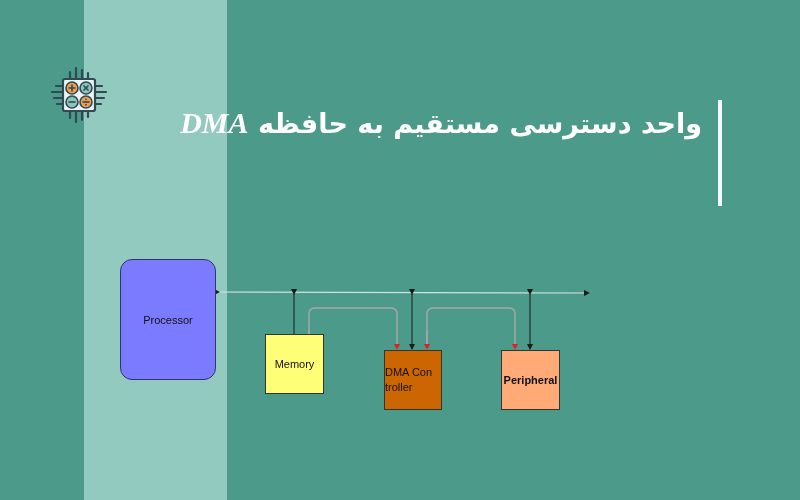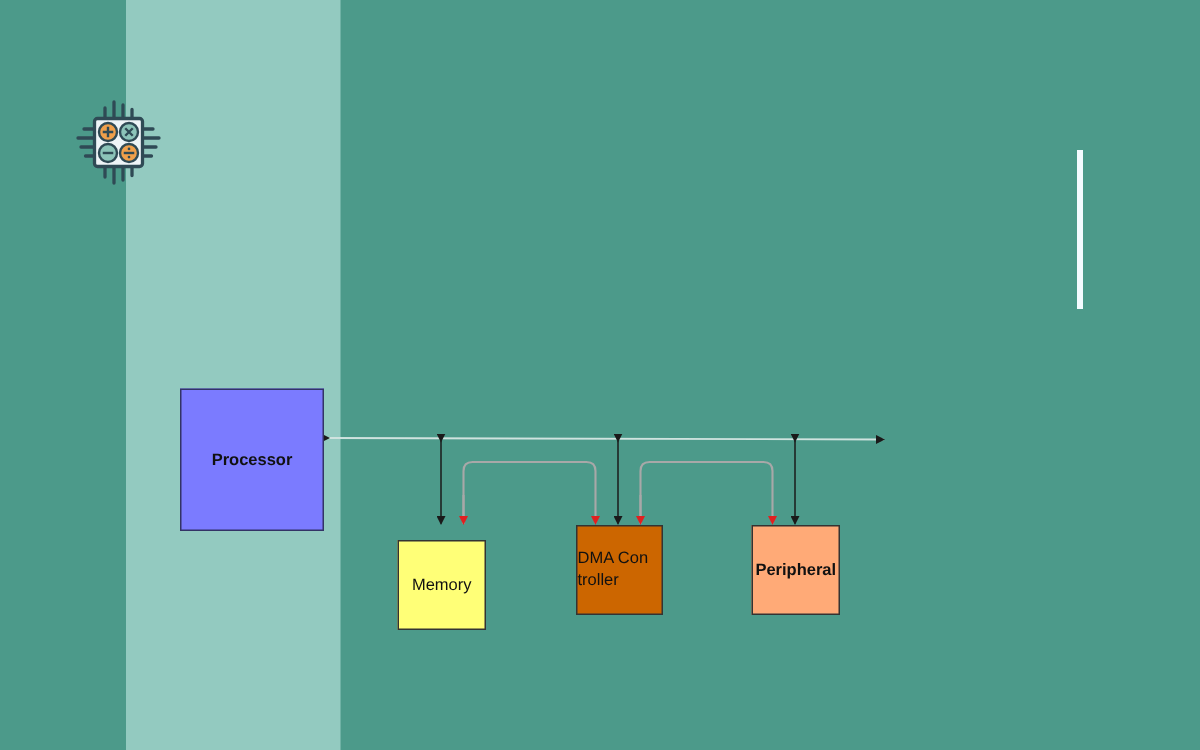--- a/index.html
+++ b/index.html
@@ -6,22 +6,22 @@
   body { width:800px; height:500px; position:relative; overflow:hidden; background:#4c9a8a; font-family:"Liberation Sans", sans-serif; }
   .band { position:absolute; left:84px; top:0; width:143px; height:500px; background:#93cac0; }
   .chip { position:absolute; left:48px; top:64px; width:62px; height:62px; }
   .vbar { position:absolute; left:718px; top:100px; width:4px; height:106px; background:#f4fbff; }
   .title { position:absolute; right:98px; top:100px; width:500px; text-align:right; color:#ffffff; direction:rtl; font-family:"DejaVu Sans", sans-serif; font-weight:bold; }
   .title .line { font-size:27px; line-height:46px; white-space:nowrap; }
   .title .line2 { padding-right:14px; }
   .title .latin { font-family:"Liberation Serif", serif; font-style:italic; font-weight:bold; font-size:30px; direction:ltr; unicode-bidi:embed; }
   .diagram { position:absolute; left:0; top:0; width:800px; height:500px; }
   .box { position:absolute; border:1px solid #333; box-sizing:border-box; display:flex; align-items:center; justify-content:center; font-size:11px; color:#111; }
-  .box.proc { left:120px; top:259px; width:96px; height:95px; background:#7b7bff; border-color:#333366; font-weight:bold; }
-  .box.mem { left:265px; top:360px; width:59px; height:60px; background:#ffff77; }
+  .box.proc { left:120px; top:259px; width:96px; height:121px; background:#7b7bff; border-color:#333366; font-weight:normal;border-radius:12px; }
+  .box.mem { left:265px; top:334px; width:59px; height:60px; background:#ffff77; }
   .box.dma { left:384px; top:350px; width:58px; height:60px; background:#cc6600; justify-content:flex-start; align-items:center; padding-left:0; text-align:left; line-height:15px; }
   .box.per { left:501px; top:350px; width:59px; height:60px; background:#ffaa77;font-weight:bold; }
 </style>
 </head>
 <body>
 
 <div class="band"></div>
 
 <svg class="chip" viewBox="0 0 62 62">
   <g stroke="#2f4a55" stroke-width="2.2" fill="none" stroke-linecap="round">
@@ -39,20 +39,24 @@
   <path d="M20.5 38 H27.5" stroke="#2f4a55" stroke-width="1.6"></path>
   <circle cx="38" cy="38" r="6" fill="#f0a04b" stroke="#2f4a55" stroke-width="1.6"></circle>
   <path d="M34.5 38 H41.5" stroke="#2f4a55" stroke-width="1.6"></path>
   <circle cx="38" cy="35.3" r="0.9" fill="#2f4a55"></circle>
   <circle cx="38" cy="40.7" r="0.9" fill="#2f4a55"></circle>
 </svg>
 
 <div class="vbar"></div>
 
 <div class="title">
+  <div class="line line1">
+    <span>واحد دسترسی مستقیم به حافظه</span>
+    <span class="latin">DMA</span>
+  </div>
 </div>
 
 <svg class="diagram" viewBox="0 0 800 500">
   <defs>
     <marker id="ab" markerWidth="6" markerHeight="6" refX="5" refY="3" orient="auto" markerUnits="userSpaceOnUse">
       <path d="M0,0 L6,3 L0,6 z" fill="#1a1a1a"></path>
     </marker>
     <marker id="ar" markerWidth="6" markerHeight="6" refX="5" refY="3" orient="auto" markerUnits="userSpaceOnUse">
       <path d="M0,0 L6,3 L0,6 z" fill="#e02020"></path>
     </marker>

